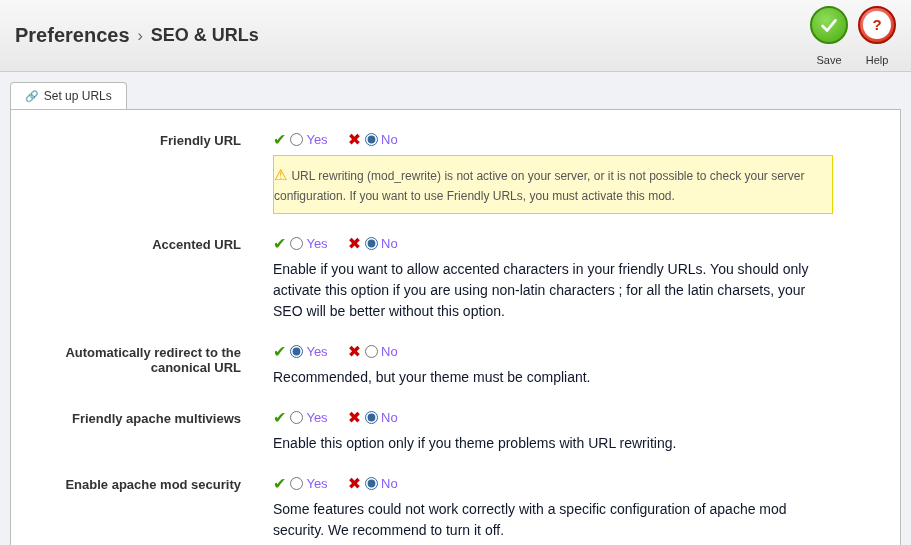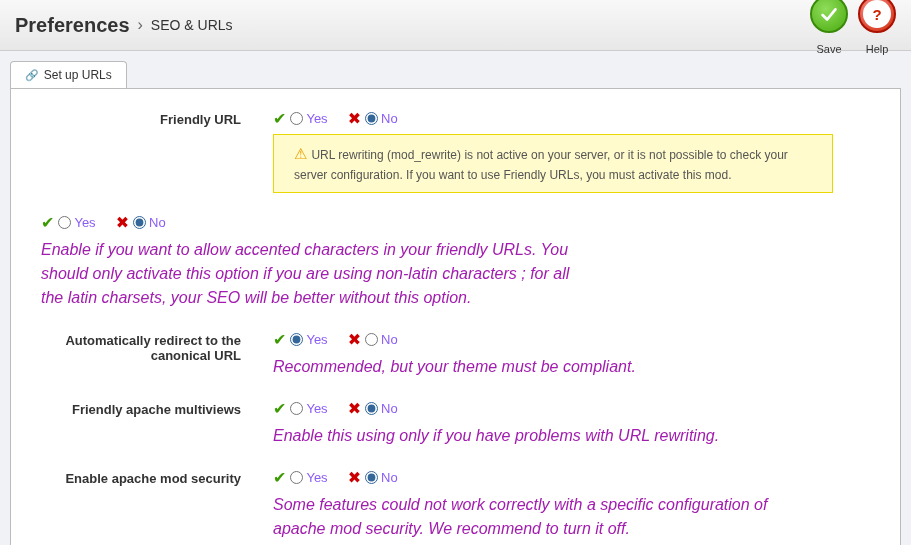--- a/index.html
+++ b/index.html
@@ -12,39 +12,39 @@
     }
 
     
     .header {
       background: linear-gradient(to bottom, #f8f8f8, #e8e8e8);
       border-bottom: 1px solid #ccc;
       padding: 14px 15px;
       display: flex;
       align-items: center;
       justify-content: space-between;
-      height: 51px;
+      height: 72px;
     }
     .header-left {
       display: flex;
       align-items: center;
       gap: 8px;
     }
     .header-title-main {
       font-size: 20px;
       font-weight: bold;
       color: #333;
     }
     .header-chevron {
       font-size: 16px;
       color: #666;
     }
     .header-title-sub {
-      font-size: 14px;
-      font-weight: normal;
+      font-size: 18px;
+      font-weight: bold;
       color: #333;
     }
     .header-actions {
       display: flex;
       align-items: center;
       gap: 10px;
     }
     .header-btn {
       display: flex;
       flex-direction: column;
@@ -178,32 +178,31 @@
       accent-color: #336699;
     }
     .radio-opt label {
       font-size: 13px;
       color: #8b5cf6;
     }
     .separator {
       width: 12px;
     }
     .desc-text {
-      font-style: italic;
-      color: #a21caf;
-      font-size: 16px;
+      color: #0f172a;
+      font-size: 14px;
       line-height: 1.5;
       max-width: 550px;
     }
 
     
     .warning-box {
       background: #fffbcc;
       border: 1px solid #e8d800;
-      padding: 8px 20px;
+      padding: 8px 0;
       font-size: 12px;
       color: #555;
       margin-top: 4px;
       max-width: 560px;
       line-height: 1.5;
     }
     .warn-icon {
       color: #e8a000;
       font-size: 15px;
       margin-right: 4px;
@@ -259,20 +258,21 @@
             <span class="cross-icon">✖</span>
             <div class="radio-opt">
               <input type="radio" name="opt-friendly-url" id="no-friendly-url" checked="" style="">
               <label for="no-friendly-url">No</label>
             </div>
           </div>
           <div class="warning-box"><span class="warn-icon">⚠</span>URL rewriting (mod_rewrite) is not active on your server, or it is not possible to check your server configuration. If you want to use Friendly URLs, you must activate this mod.</div>
         </div>
       </div>
       <div class="form-row">
+        <div class="form-label">Accented URL</div>
         <div class="form-control">
           <div class="radio-group">
             <span class="check-icon">✔</span>
             <div class="radio-opt">
               <input type="radio" name="opt-accented-url" id="yes-accented-url" style="">
               <label for="yes-accented-url">Yes</label>
             </div>
             <div class="separator"></div>
             <span class="cross-icon">✖</span>
             <div class="radio-opt">
@@ -311,21 +311,21 @@
               <input type="radio" name="opt-apache-multiviews" id="yes-apache-multiviews" style="">
               <label for="yes-apache-multiviews">Yes</label>
             </div>
             <div class="separator"></div>
             <span class="cross-icon">✖</span>
             <div class="radio-opt">
               <input type="radio" name="opt-apache-multiviews" id="no-apache-multiviews" checked="" style="">
               <label for="no-apache-multiviews">No</label>
             </div>
           </div>
-          <p class="desc-text">Enable this using only if you have problems with URL rewriting.</p>
+          <p class="desc-text">Enable this option only if you theme problems with URL rewriting.</p>
         </div>
       </div>
       <div class="form-row">
         <div class="form-label">Enable apache mod security</div>
         <div class="form-control">
           <div class="radio-group">
             <span class="check-icon">✔</span>
             <div class="radio-opt">
               <input type="radio" name="opt-apache-mod-security" id="yes-apache-mod-security" style="">
               <label for="yes-apache-mod-security">Yes</label>

